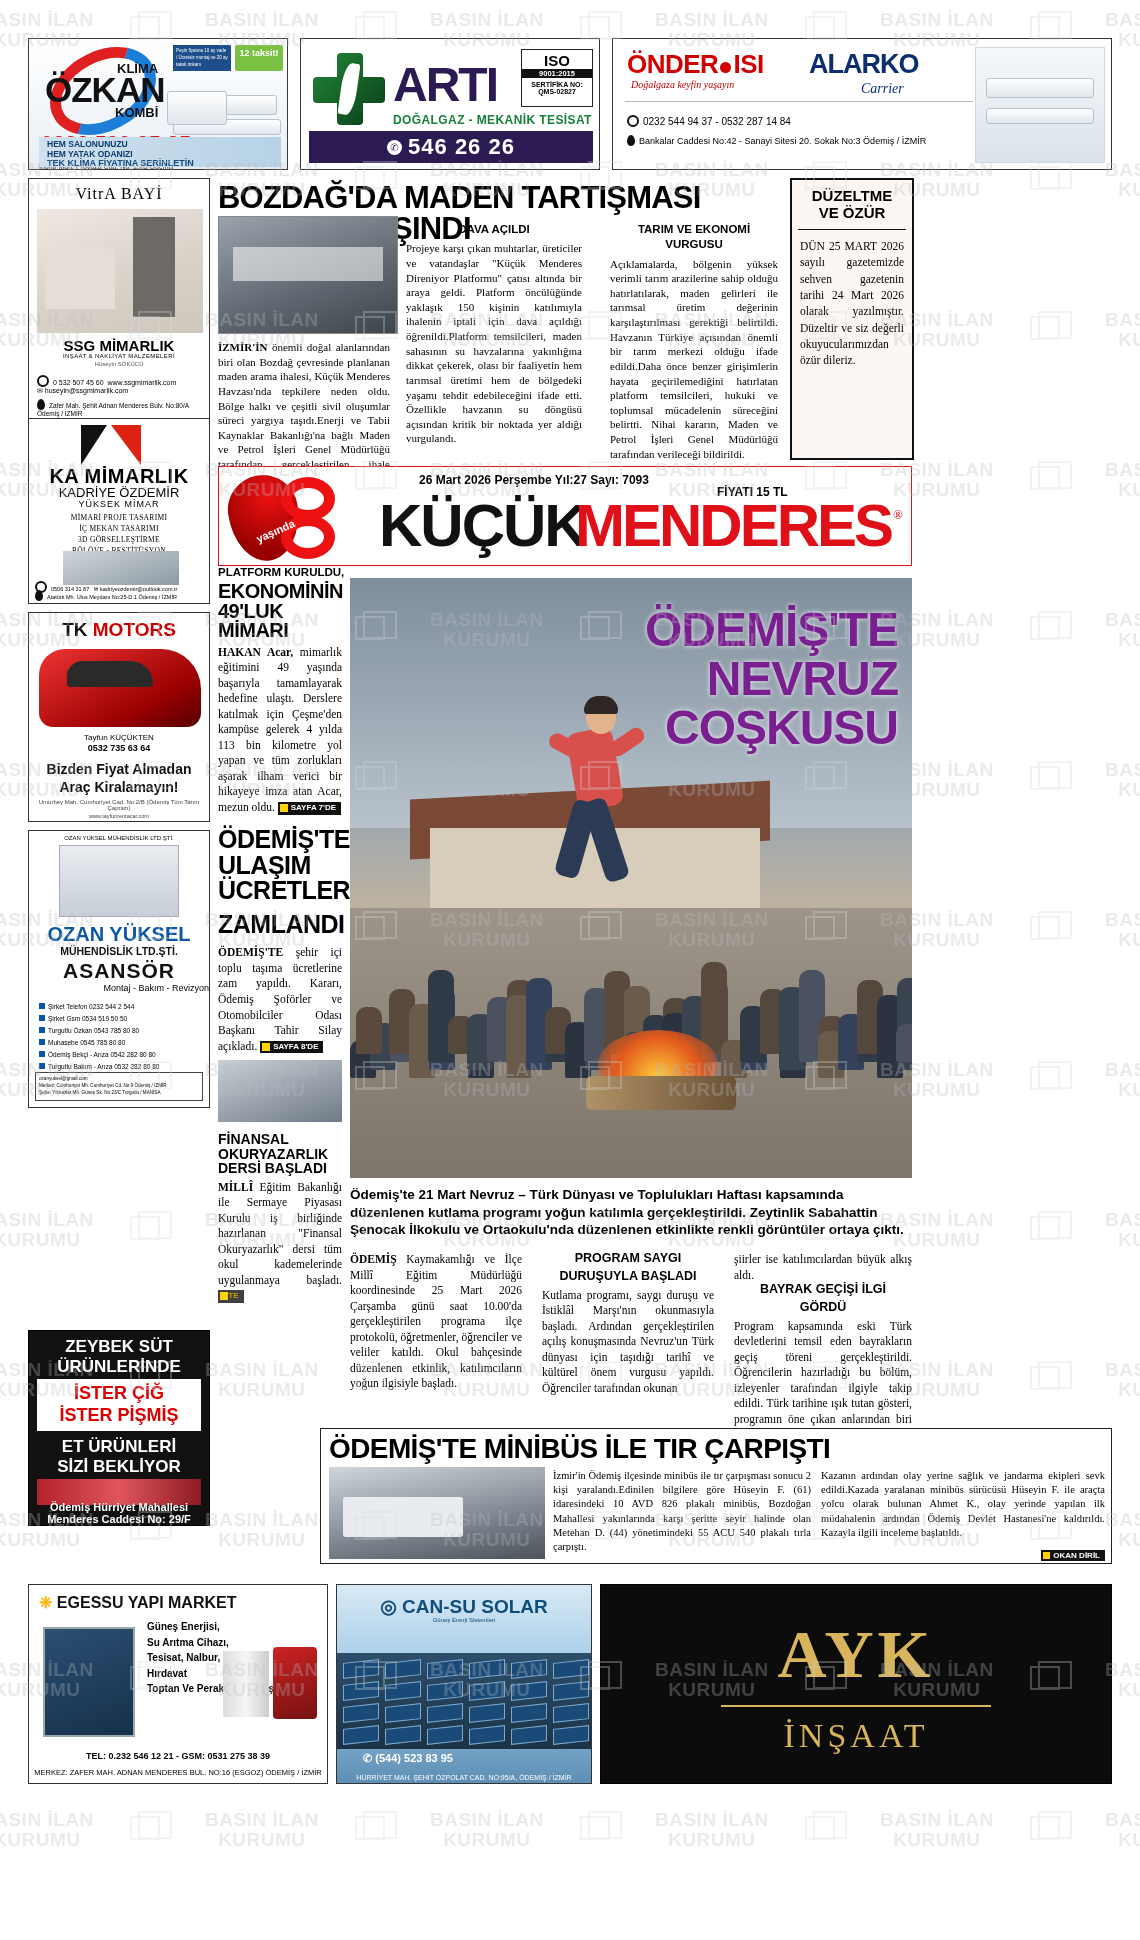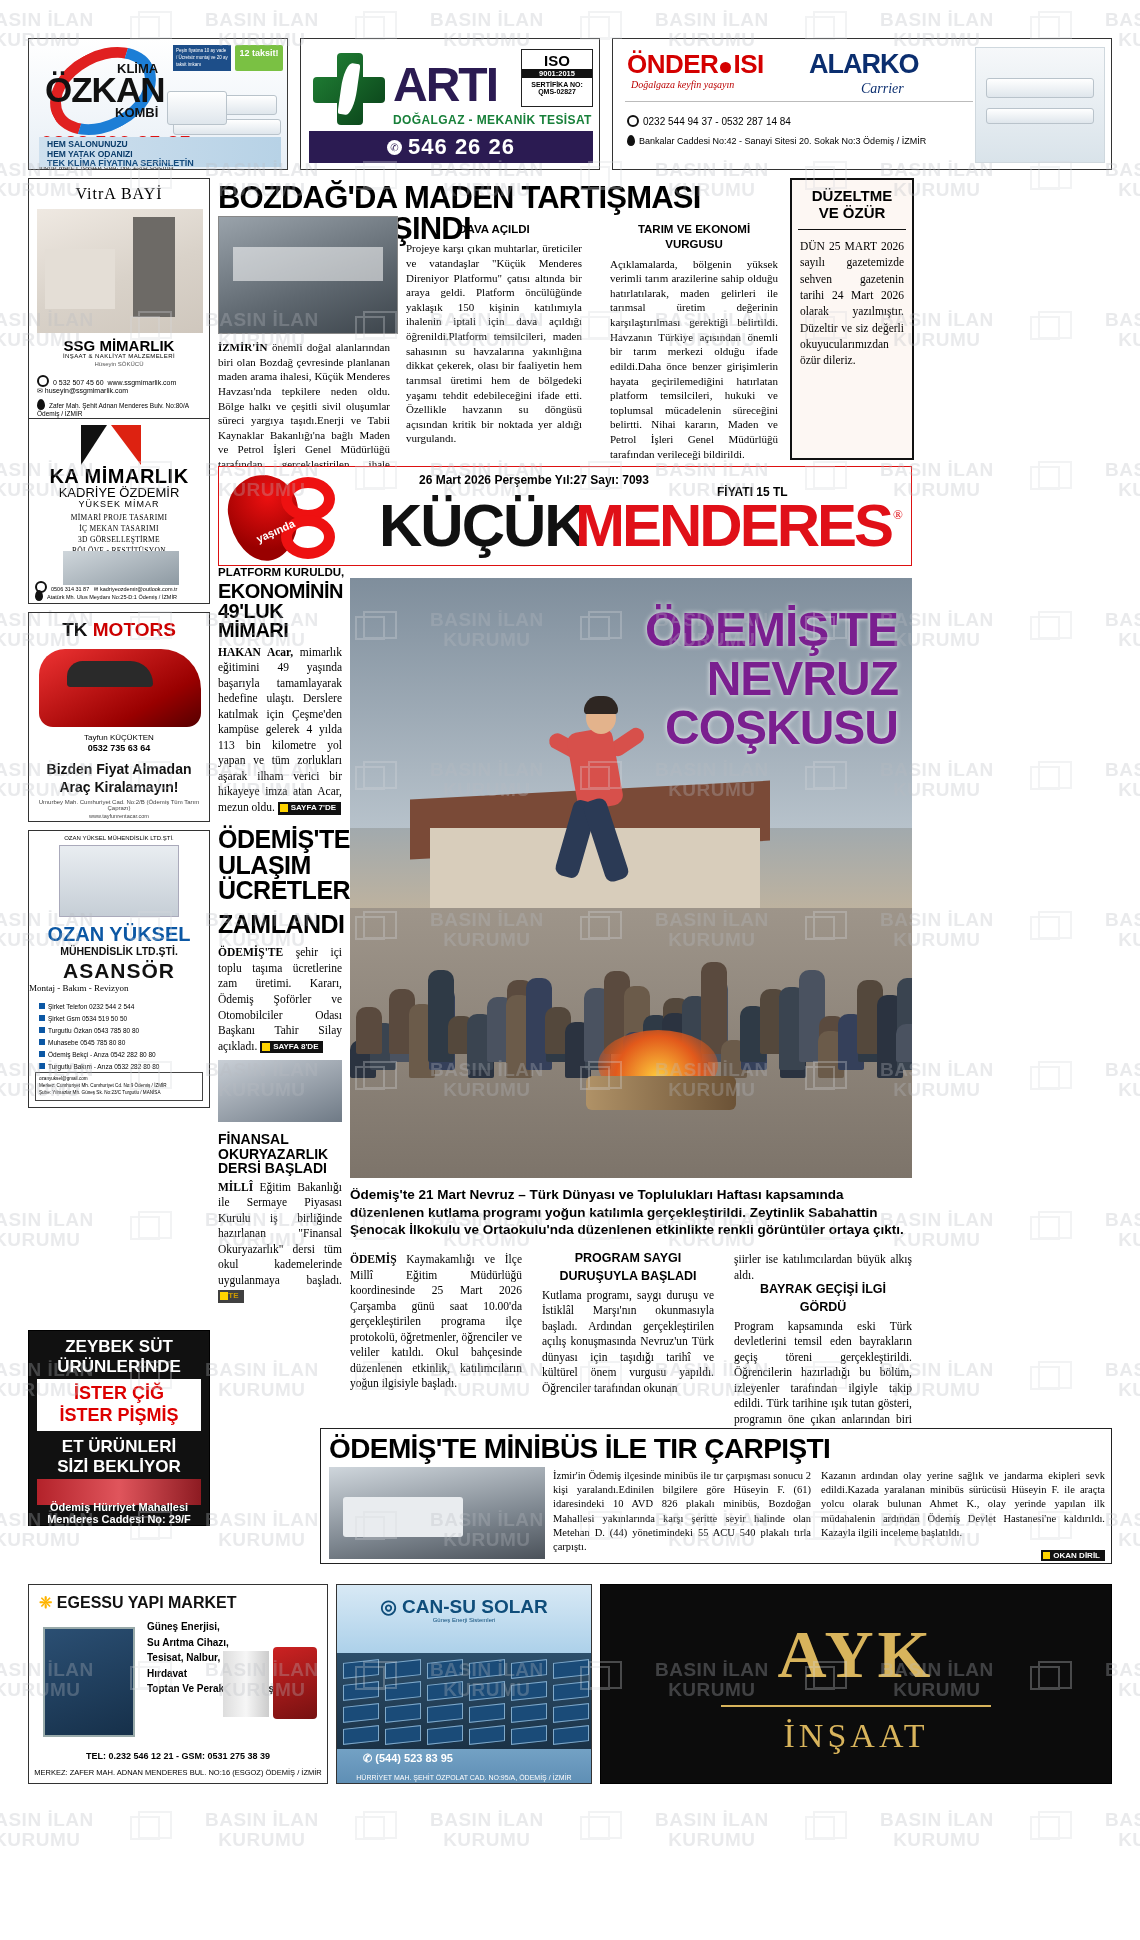--- a/index.html
+++ b/index.html
@@ -138,21 +138,21 @@
   .tk-s2{position:absolute;left:0;right:0;top:166px;text-align:center;font-family:"Liberation Sans",sans-serif;font-weight:bold;font-size:14px;color:#111;}
   .tk-ad{position:absolute;left:0;right:0;bottom:10px;text-align:center;font-size:6px;color:#444;font-family:"Liberation Sans",sans-serif;}
   .tk-ad2{position:absolute;left:0;right:0;bottom:2px;text-align:center;font-size:5.5px;color:#444;font-family:"Liberation Sans",sans-serif;}
 
   #ozan{ left:28px; top:830px; width:182px; height:278px; border:1px solid #333;}
   .ozan-top{position:absolute;left:0;right:0;top:4px;text-align:center;font-size:6px;font-family:"Liberation Sans",sans-serif;}
   .ozan-img{position:absolute;left:30px;top:14px;width:120px;height:72px;background:linear-gradient(180deg,#e9edf1,#c6ced6);border:1px solid #aab;}
   .ozan-t{position:absolute;left:0;right:0;top:92px;text-align:center;font-family:"Liberation Sans",sans-serif;font-weight:bold;font-size:20px;color:#0b57a4;}
   .ozan-s{position:absolute;left:0;right:0;top:114px;text-align:center;font-family:"Liberation Sans",sans-serif;font-weight:bold;font-size:10.5px;color:#111;}
   .ozan-a{position:absolute;left:0;right:0;top:128px;text-align:center;font-family:"Liberation Sans",sans-serif;font-weight:bold;font-size:21px;color:#111;letter-spacing:1px;}
-  .ozan-m{position:absolute;left:0;right:0;top:152px;text-align:left;font-size:9px;font-family:Liberation Serif, serif;}
+  .ozan-m{position:absolute;left:0;right:0;top:152px;text-align:right;font-size:9px;font-family:Liberation Sans, sans-serif;}
   .ozan-row{position:absolute;left:10px;font-size:6.5px;font-family:"Liberation Sans",sans-serif;}
   .sq{display:inline-block;width:6px;height:6px;background:#0b57a4;margin-right:3px;}
   .ozan-box{position:absolute;left:6px;right:6px;bottom:6px;border:1px solid #444;font-size:4.6px;padding:3px;font-family:"Liberation Sans",sans-serif;line-height:1.5;}
 
   #zeybek{ left:28px; top:1330px; width:182px; height:196px; background:#111; color:#fff; border:1px solid #000;}
   .zb1{position:absolute;left:0;right:0;top:6px;text-align:center;font-family:"Liberation Sans",sans-serif;font-weight:bold;font-size:17px;}
   .zb2{position:absolute;left:0;right:0;top:26px;text-align:center;font-family:"Liberation Sans",sans-serif;font-weight:bold;font-size:17px;}
   .zb-w{position:absolute;left:8px;right:8px;top:48px;height:52px;background:#fff;}
   .zb3{position:absolute;left:0;right:0;top:52px;text-align:center;font-family:"Liberation Sans",sans-serif;font-weight:bold;font-size:18px;color:#d00;}
   .zb4{position:absolute;left:0;right:0;top:74px;text-align:center;font-family:"Liberation Sans",sans-serif;font-weight:bold;font-size:18px;color:#d00;}
@@ -616,21 +616,21 @@
     <div class="ek-b">
       <b>HAKAN Acar,</b><span> mimarlık eğitimini 49 yaşında başarıyla tamamlayarak hedefine ulaştı. Derslere katılmak için Çeşme'den kampüse gelerek 4 yılda 113 bin kilometre yol yapan ve tüm zorlukları aşarak ilham verici bir hikayeye imza atan Acar, mezun oldu.</span>
       <span class="sayfa">SAYFA 7'DE</span>
     </div>
 
     <div class="ul-h">ÖDEMİŞ'TE</div>
     <div class="ul-h" style="margin-top:0">ULAŞIM</div>
     <div class="ul-h" style="margin-top:0">ÜCRETLERİ</div>
     <div class="ul-h" style="margin-top:8px">ZAMLANDI</div>
     <div class="ul-b">
-      <b>ÖDEMİŞ'TE</b><span> şehir içi toplu taşıma ücretlerine zam üretimi. Kararı, Ödemiş Şoförler ve Otomobilciler Odası Başkanı Tahir Silay açıkladı.</span>
+      <b>ÖDEMİŞ'TE</b><span> şehir içi toplu taşıma ücretlerine zam yapıldı. Kararı, Ödemiş Şoförler ve Otomobilciler Odası Başkanı Tahir Silay açıkladı.</span>
       <span class="sayfa">SAYFA 8'DE</span>
     </div>
 
     <div style="height:62px;margin-top:6px;background:linear-gradient(160deg,#c9cfd6,#6f7a86);"></div>
     <div class="fin-h">FİNANSAL OKURYAZARLIK</div>
     <div class="fin-h" style="margin-top:0">DERSİ BAŞLADI</div>
     <div class="fin-b">
       <b>MİLLÎ</b><span> Eğitim Bakanlığı ile Sermaye Piyasası Kurulu iş birliğinde hazırlanan "Finansal Okuryazarlık" dersi tüm okul kademelerinde uygulanmaya başladı.</span>
       <span class="sayfa" style="background:#404040;color:#c90;padding-left:4px;">3'TE</span>
     </div>

